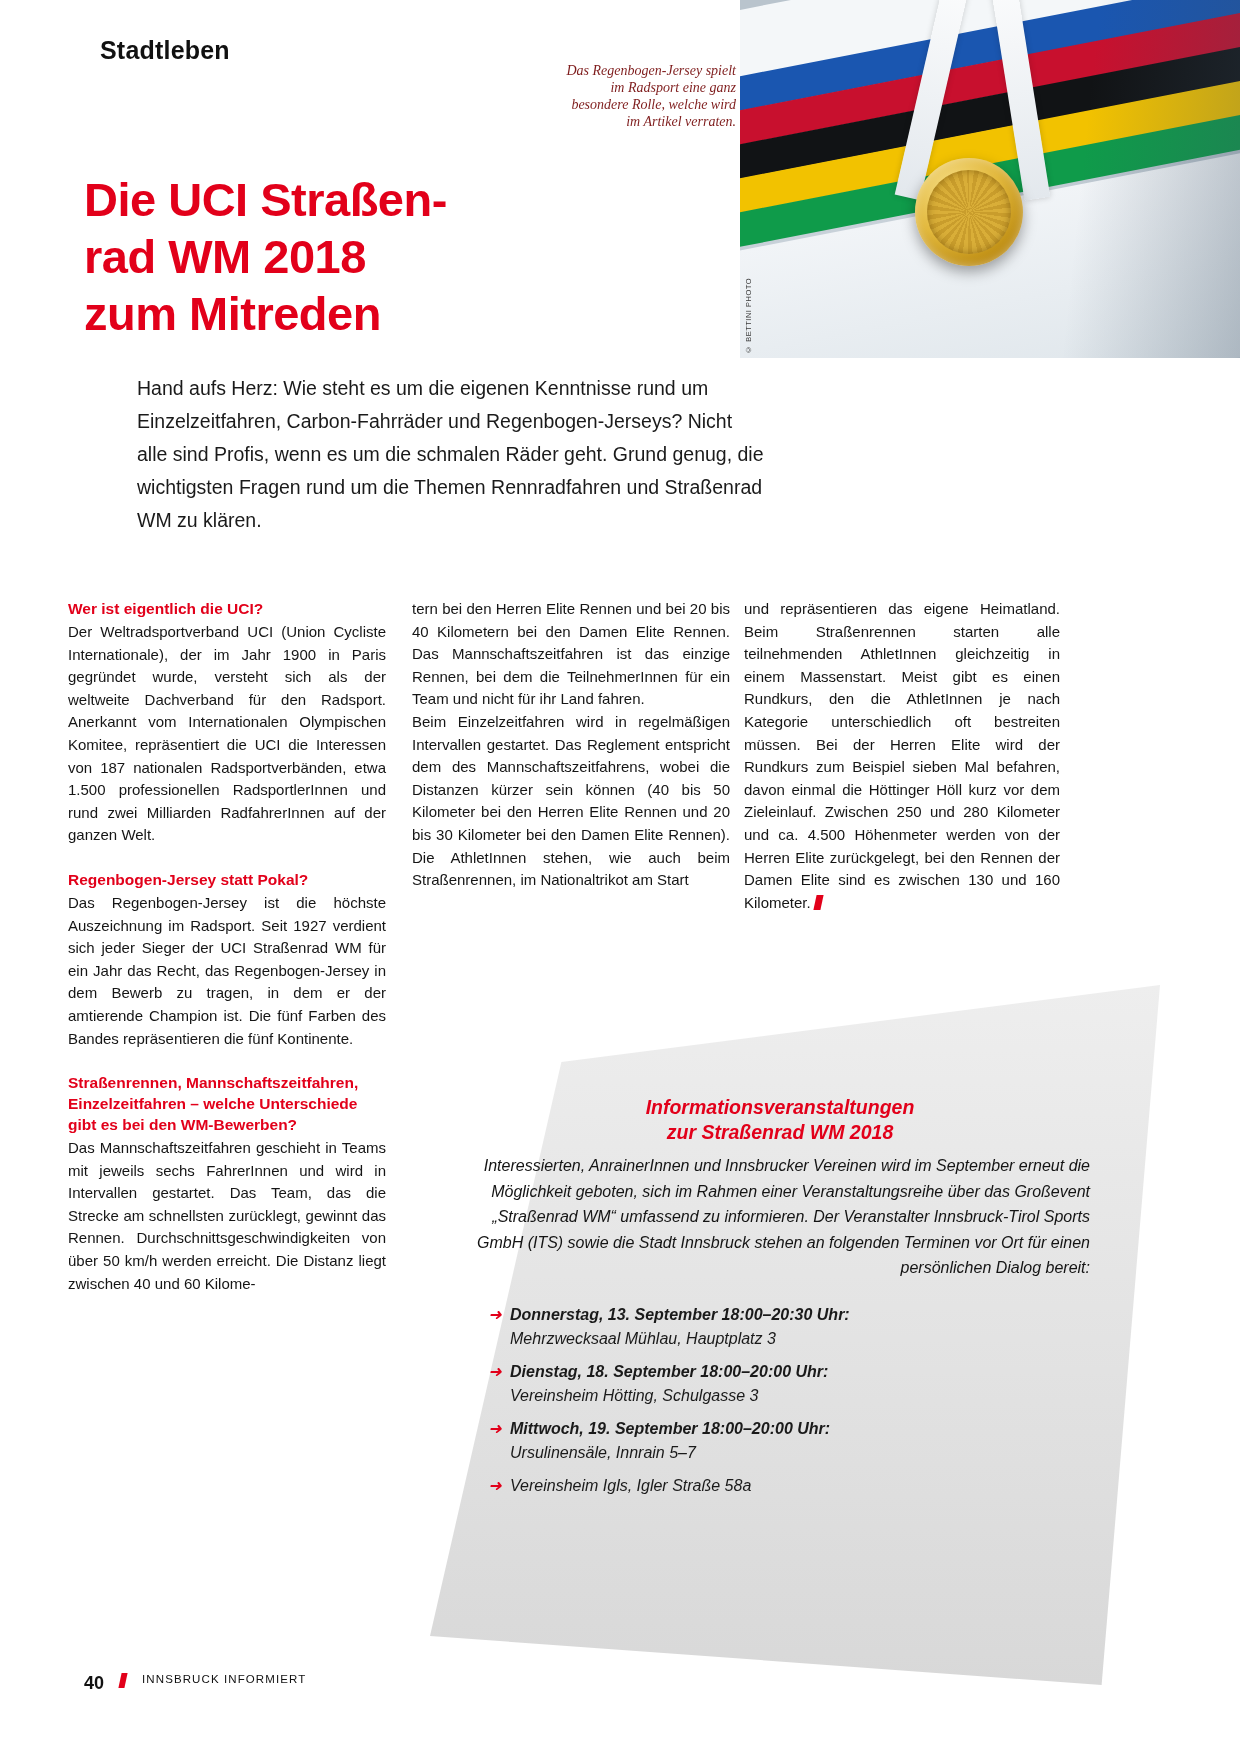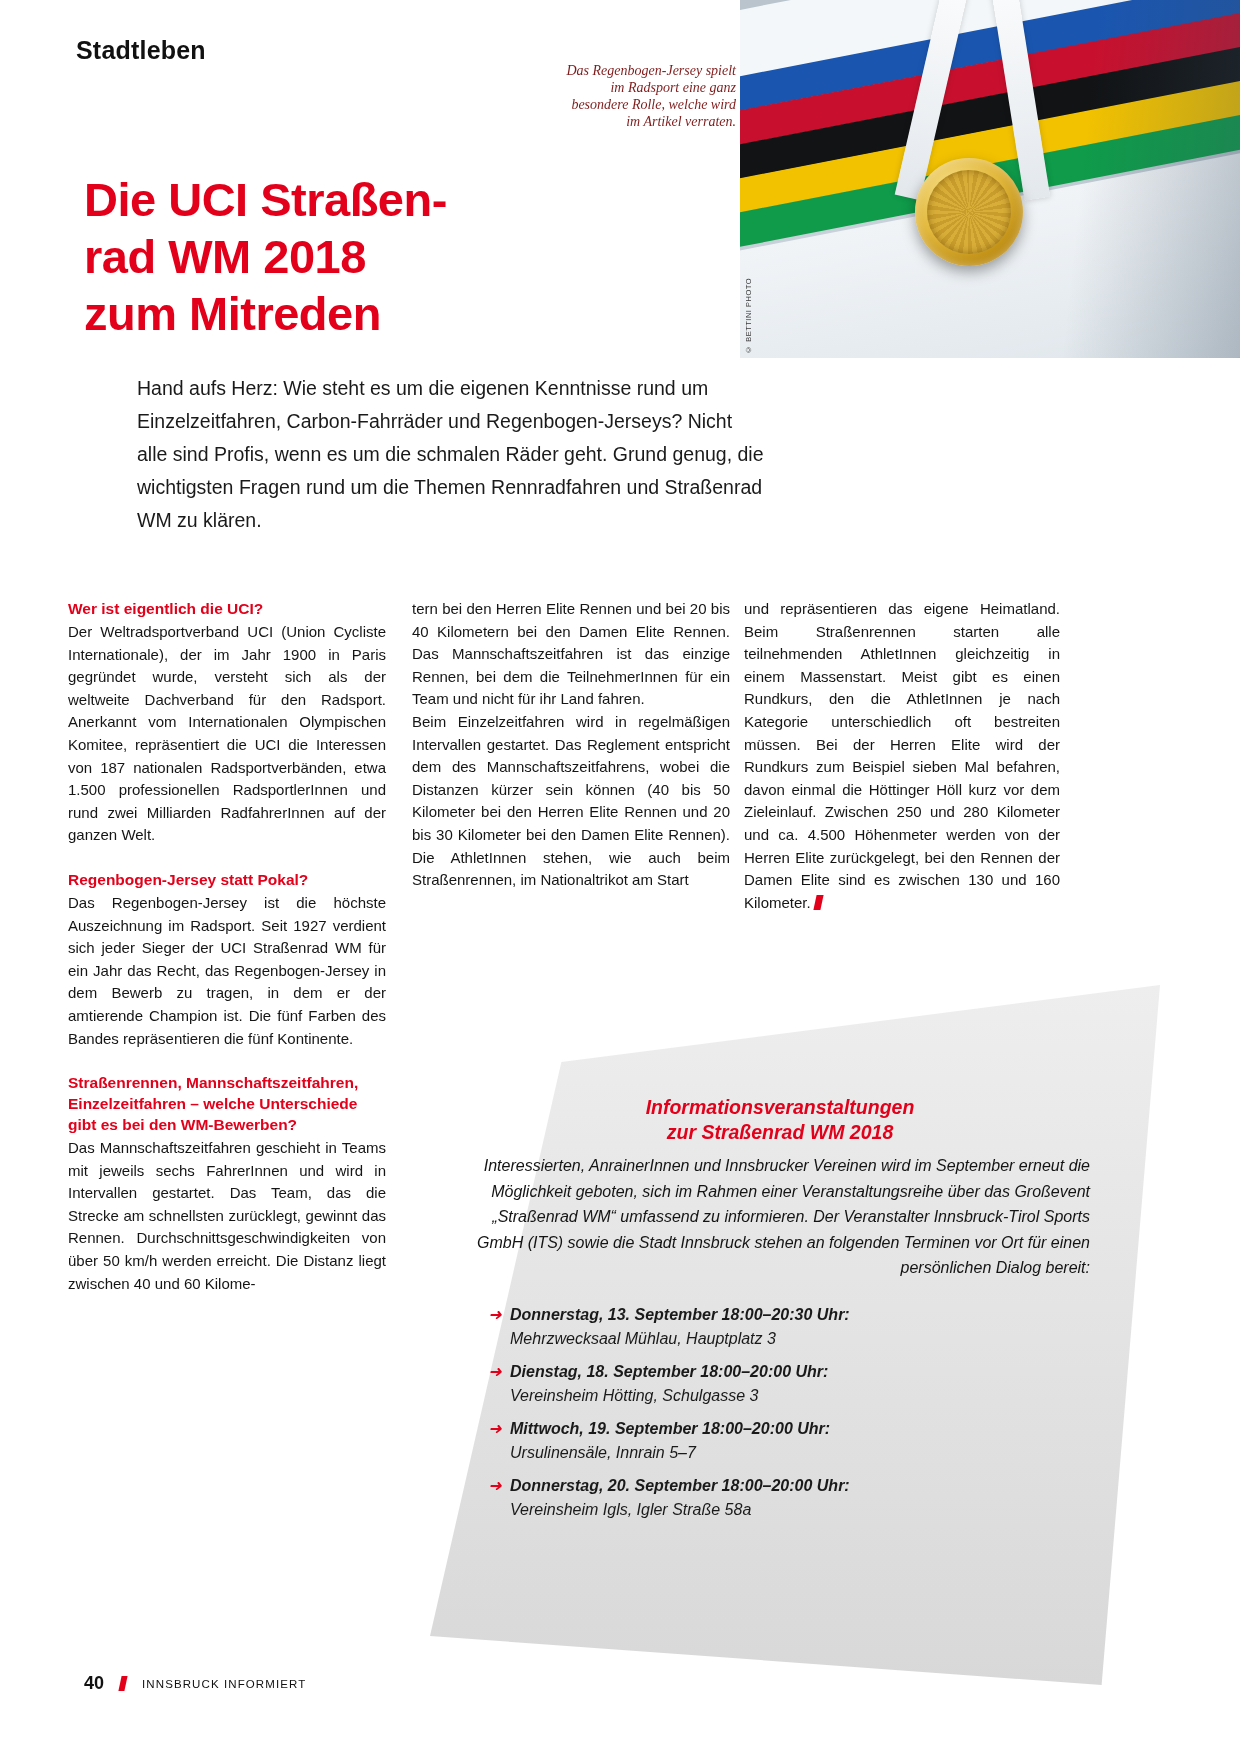--- a/index.html
+++ b/index.html
@@ -116,21 +116,21 @@
     font-family: "Liberation Serif", serif;
     font-style: italic;
     font-size: 14px;
     line-height: 17px;
     color: #7f1d1d;
   }
 
   
   .kicker {
     position: absolute;
-    left: 76px;
+    left: 100px;
     top: 36px;
     font-size: 25px;
     font-weight: bold;
     letter-spacing: .2px;
     color: #111;
   }
   .headline {
     position: absolute;
     left: 84px;
     top: 140px;
@@ -245,21 +245,20 @@
     font-size: 16px;
     line-height: 24px;
   }
 
   
   .footer {
     position: absolute;
     left: 84px;
     bottom: 60px;
     display: flex;
-    align-items: center;
     gap: 16px;
   }
   .page-num {
     font-size: 18px;
     font-weight: bold;
     color: #111;
   }
   .foot-mark {
     display: inline-block;
     width: 6px;
@@ -346,21 +345,20 @@
       <div class="arrow">➜</div>
       <div class="event-text">
         <div class="event-date">Mittwoch, 19. September 18:00–20:00 Uhr:</div>
         <div class="event-place">Ursulinensäle, Innrain 5–7</div>
       </div>
     </div>
 
     <div class="event">
       <div class="arrow">➜</div>
       <div class="event-text">
-        <div class="event-date">Donnerstag, 20. September 18:00–20:00 Uhr:</div>
         <div class="event-place">Vereinsheim Igls, Igler Straße 58a</div>
       </div>
     </div>
 
   </div>
 </div>
 
 <div class="footer">
   <span class="page-num">40</span>
   <span class="foot-mark"></span>

